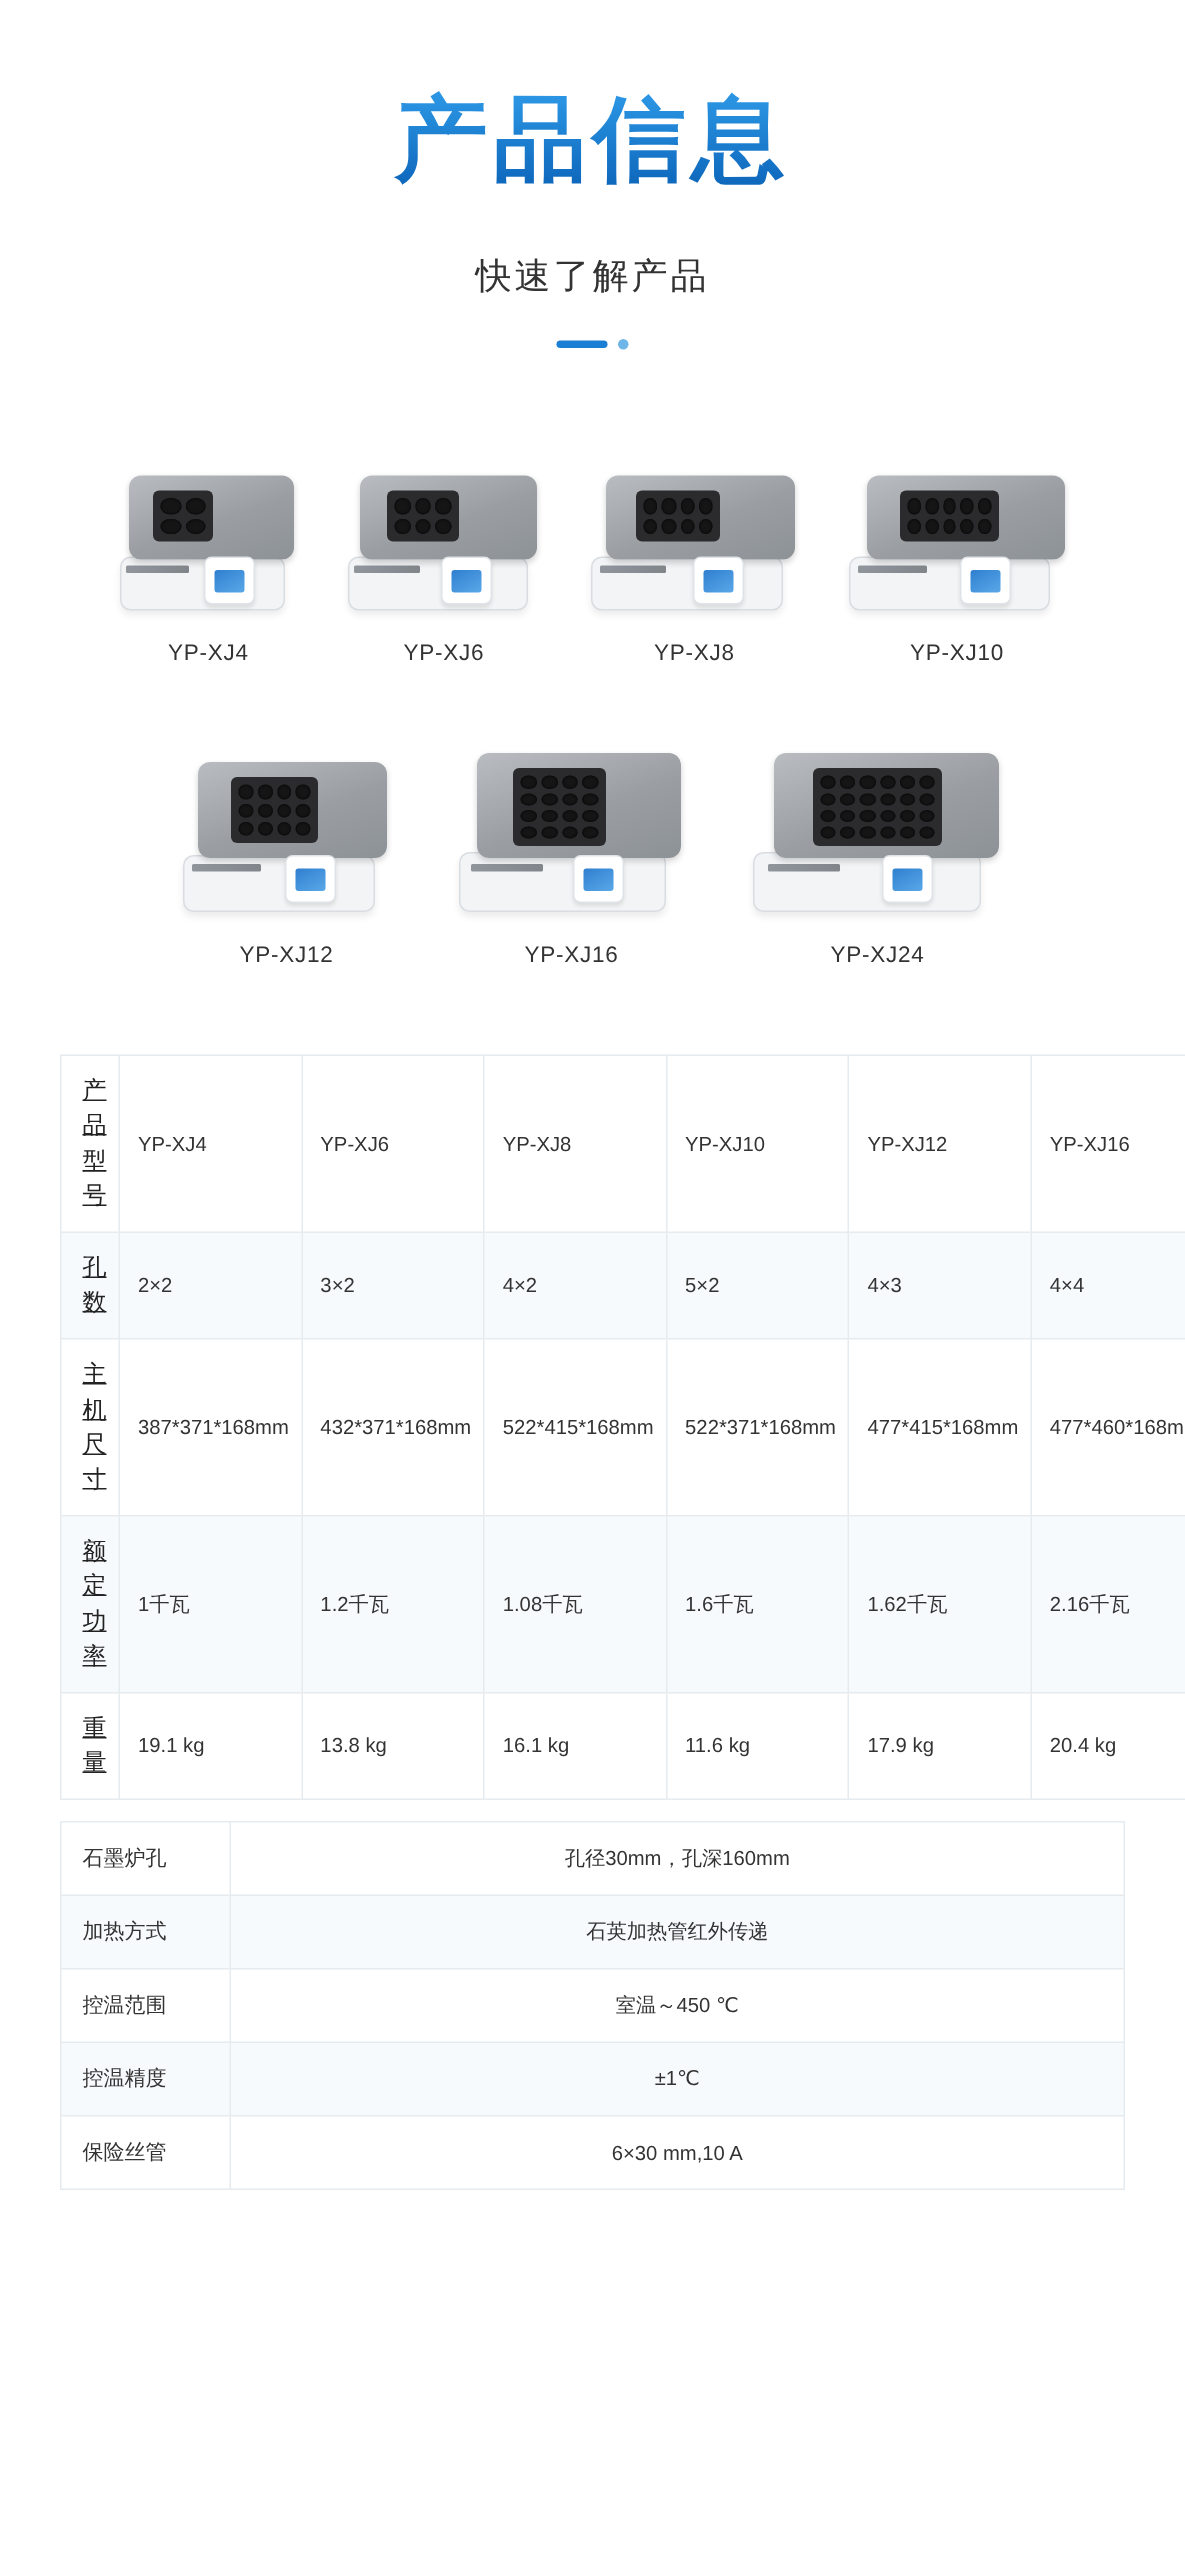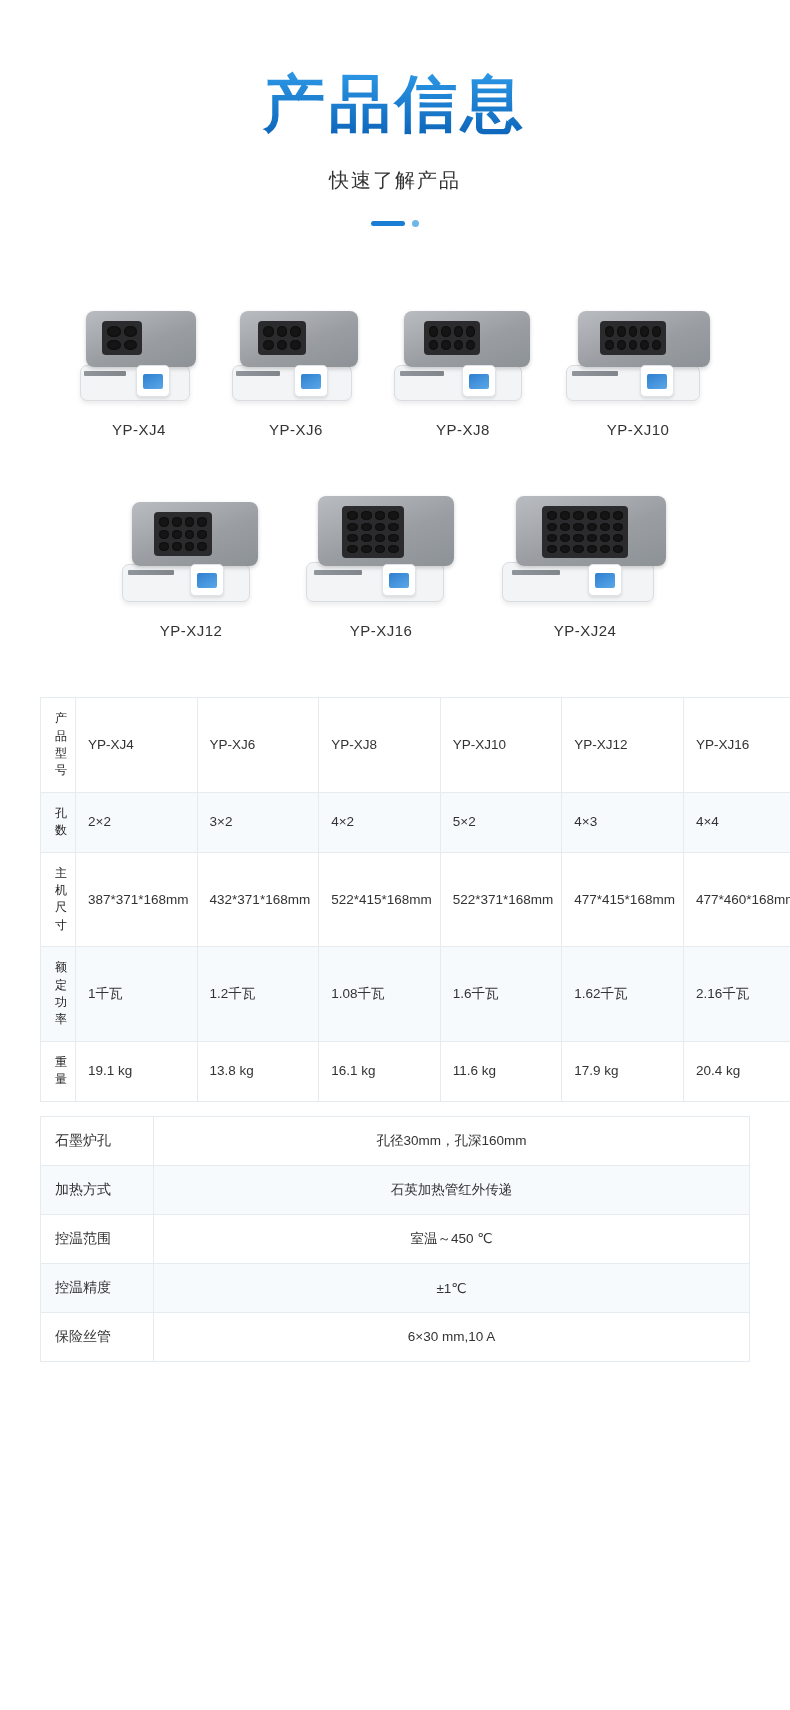--- a/index.html
+++ b/index.html
@@ -17,25 +17,25 @@
   .main-title{
     font-size:62px;
     font-weight:bold;
     letter-spacing:4px;
     color:#1a7fd4;
     background:linear-gradient(180deg,#2e9ae8 0%,#0b63b8 100%);
     -webkit-background-clip:text;
     background-clip:text;
     -webkit-text-fill-color:transparent;
     line-height:1.15;
-    margin:12px;
+    margin:2px;
   }
   .sub-title{
-    margin-top:28px;
-    font-size:20px;
+    margin-top:39px;
+    font-size:24px;
     color:#333;
     letter-spacing:2px;
   }
   .divider{
     margin-top:26px;
     display:flex;
     align-items:center;
     justify-content:center;
     gap:7px;
   }
@@ -117,22 +117,23 @@
     font-size:13.5px;
     color:#333;
     padding:12px 8px 12px 12px;
     line-height:1.45;
     vertical-align:middle;
     height:30px;
   }
   table.spec-top td.rowhead{
     width:88px;
     color:#222;
-    font-size:12px;
+    font-size:16px;
     padding-left:14px;
+    text-decoration:underline;
   }
   table.spec-top tr:nth-child(even) td{background:#f7fafc;}
   table.spec-top tr:nth-child(odd) td{background:#ffffff;}
 
   table.spec-bottom{border:1px solid #dfe5ea;margin-top:14px;}
   table.spec-bottom td{
     border:1px solid #e6ebef;
     font-size:13.5px;
     color:#333;
     padding:15px 10px;

